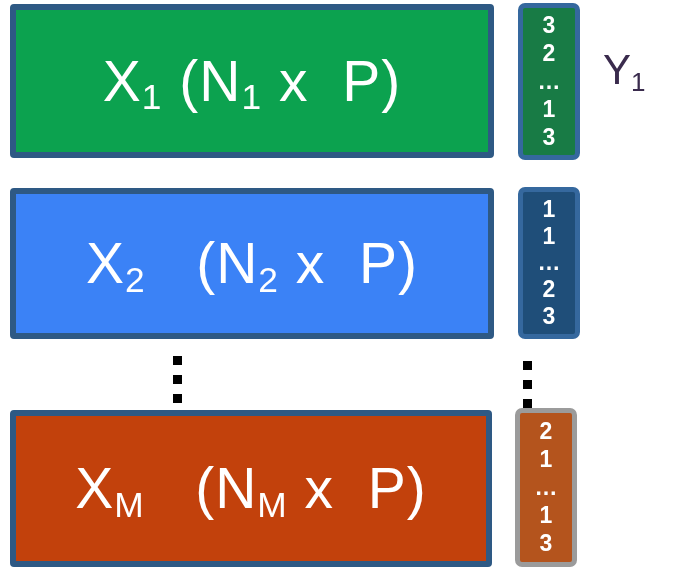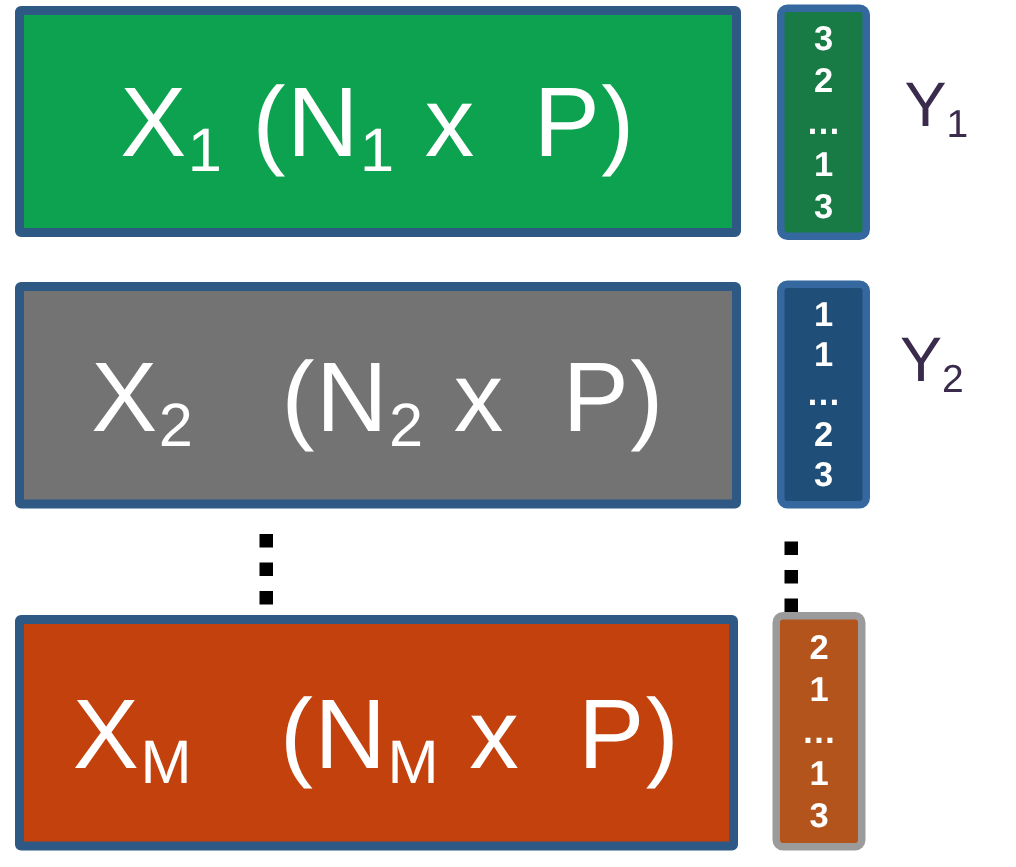--- a/index.html
+++ b/index.html
@@ -12,25 +12,25 @@
   }
   
   .matrix{
     position:absolute;
     box-sizing:border-box;
     border:6px solid #2E5984;
     border-radius:4px;
     display:flex;align-items:center;justify-content:center;
   }
   .matrix.m1{left:10px;top:4px;width:484px;height:154px;background:#0CA24F;}
-  .matrix.m2{left:10px;top:188px;width:484px;height:151px;background:#737373;}
+  .matrix.m2{left:10px;top:188px;width:484px;height:151px;background:#3b82f6;}
   .matrix.m3{left:10px;top:410px;width:482px;height:157px;background:#c2410c;}
   .mtext{
     color:#ffffff;
-    font-size:66px;
+    font-size:57px;
     white-space:pre;
     line-height:1;
     letter-spacing:1px;
   }
   .sub{
     font-size:0.62em;
     position:relative;
     top:0.25em;
   }
   
@@ -96,21 +96,20 @@
   <div class="matrix m2">
     <span class="mtext"><span>X</span><span class="sub">2</span><span>   </span><span>(N</span><span class="sub">2</span><span> x  P)</span></span>
   </div>
   <div class="vector v2">
     <span class="vval">1</span>
     <span class="vval">1</span>
     <span class="vval">…</span>
     <span class="vval">2</span>
     <span class="vval">3</span>
   </div>
-  <div class="ylabel l2"><span>Y</span><span class="sub">2</span></div>
 
   <div class="dots dots-left">
     <span class="dot"></span>
     <span class="dot"></span>
     <span class="dot"></span>
   </div>
   <div class="dots dots-right">
     <span class="dot"></span>
     <span class="dot"></span>
     <span class="dot"></span>

